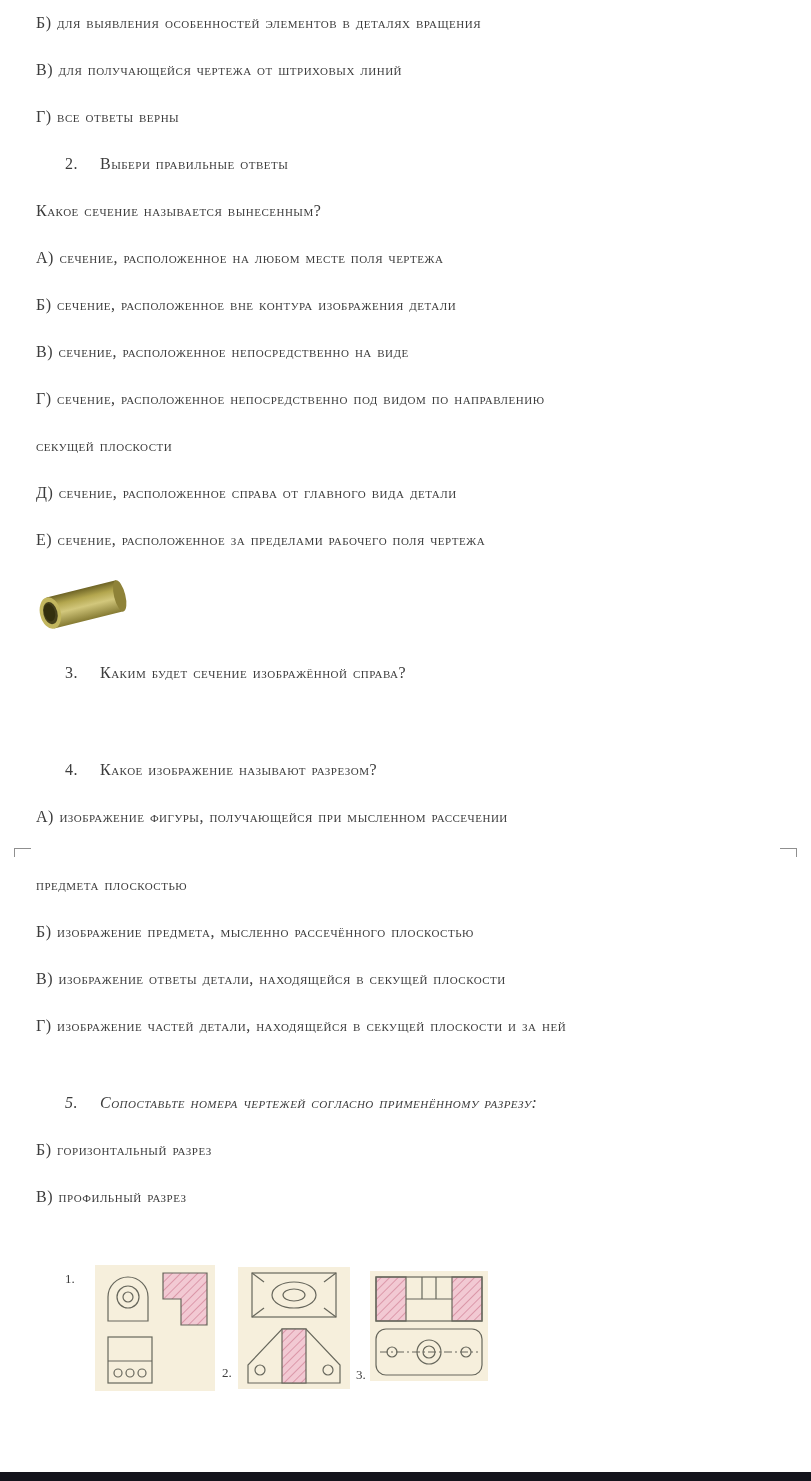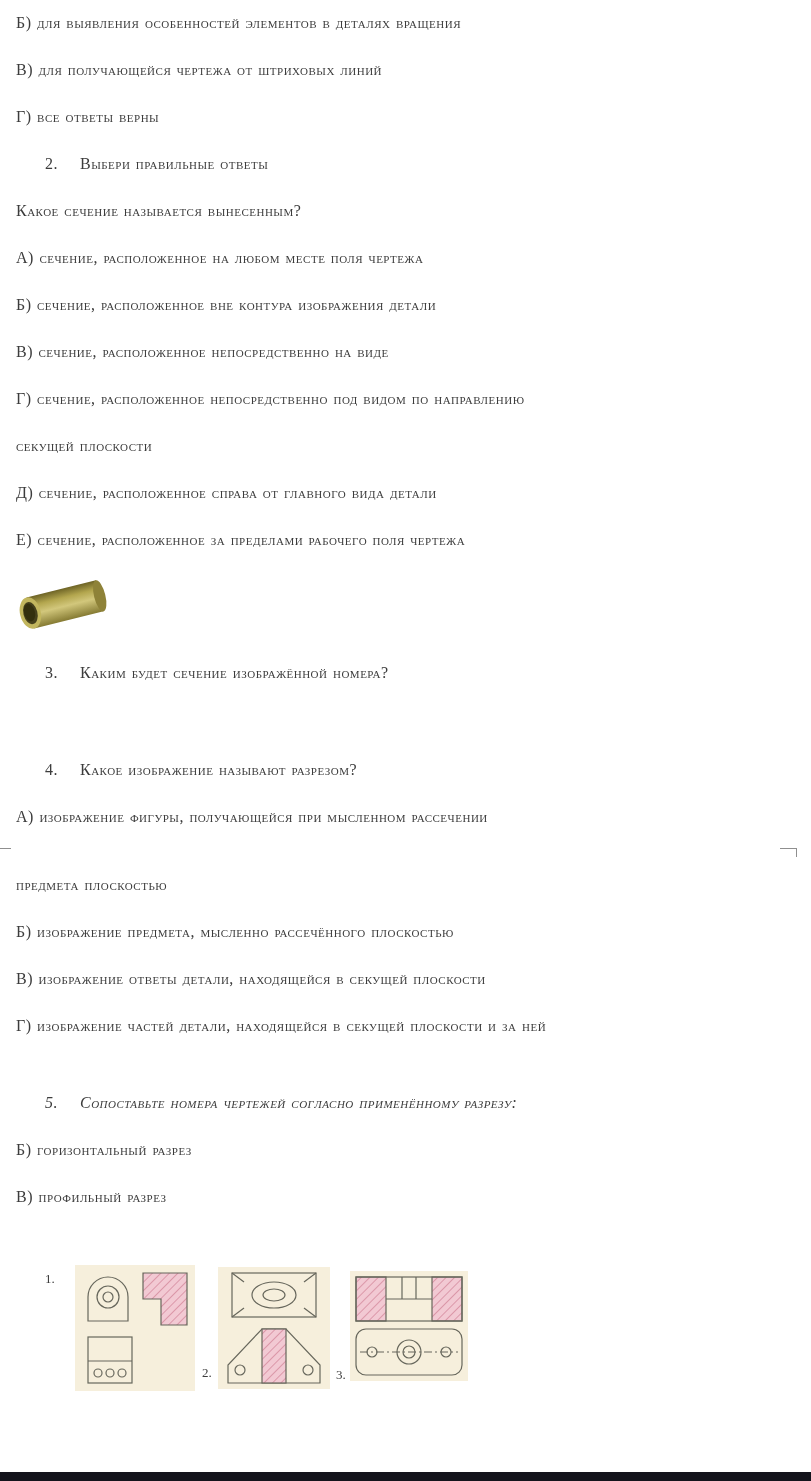--- a/index.html
+++ b/index.html
@@ -6,21 +6,21 @@
   body {
     width: 811px;
     height: 1481px;
     background: #ffffff;
     position: relative;
     overflow: hidden;
     font-family: "Liberation Serif", "DejaVu Serif", serif;
     color: #3c3c3c;
   }
   .doc {
-    padding: 2px 40px 0 16px;
+    padding: 2px 40px 0 36px;
   }
   p.line {
     font-variant: small-caps;
     font-size: 16px;
     letter-spacing: 0.5px;
     word-spacing: 1px;
     line-height: 41px;
     margin: 0 0 6px 0;
     white-space: nowrap;
   }
@@ -85,21 +85,21 @@
       <g transform="rotate(-14 50 40)">
         <rect x="14" y="24" width="76" height="34" fill="url(#tg)"></rect>
         <ellipse cx="90" cy="41" rx="6" ry="17" fill="#8e8238"></ellipse>
         <ellipse cx="14" cy="41" rx="11" ry="17" fill="#c2b65e"></ellipse>
         <ellipse cx="14" cy="41" rx="7.5" ry="12" fill="#45401c"></ellipse>
         <ellipse cx="13.2" cy="40.2" rx="5.8" ry="9.5" fill="#332f0e"></ellipse>
       </g>
     </svg>
   </div>
 
-  <p class="line numbered"><span class="num">3.</span><span>Каким будет сечение изображённой номера?</span></p>
+  <p class="line numbered"><span class="num">3.</span><span>Каким будет сечение изображённой справа?</span></p>
 
   <p class="line numbered gap-q4"><span class="num">4.</span><span>Какое изображение называют разрезом?</span></p>
   <p class="line">А) изображение фигуры, получающейся при мысленном рассечении</p>
 
   <div class="marks">
     <span class="mark-left"></span>
     <span class="mark-right"></span>
   </div>
 
   <p class="line">предмета плоскостью</p>

